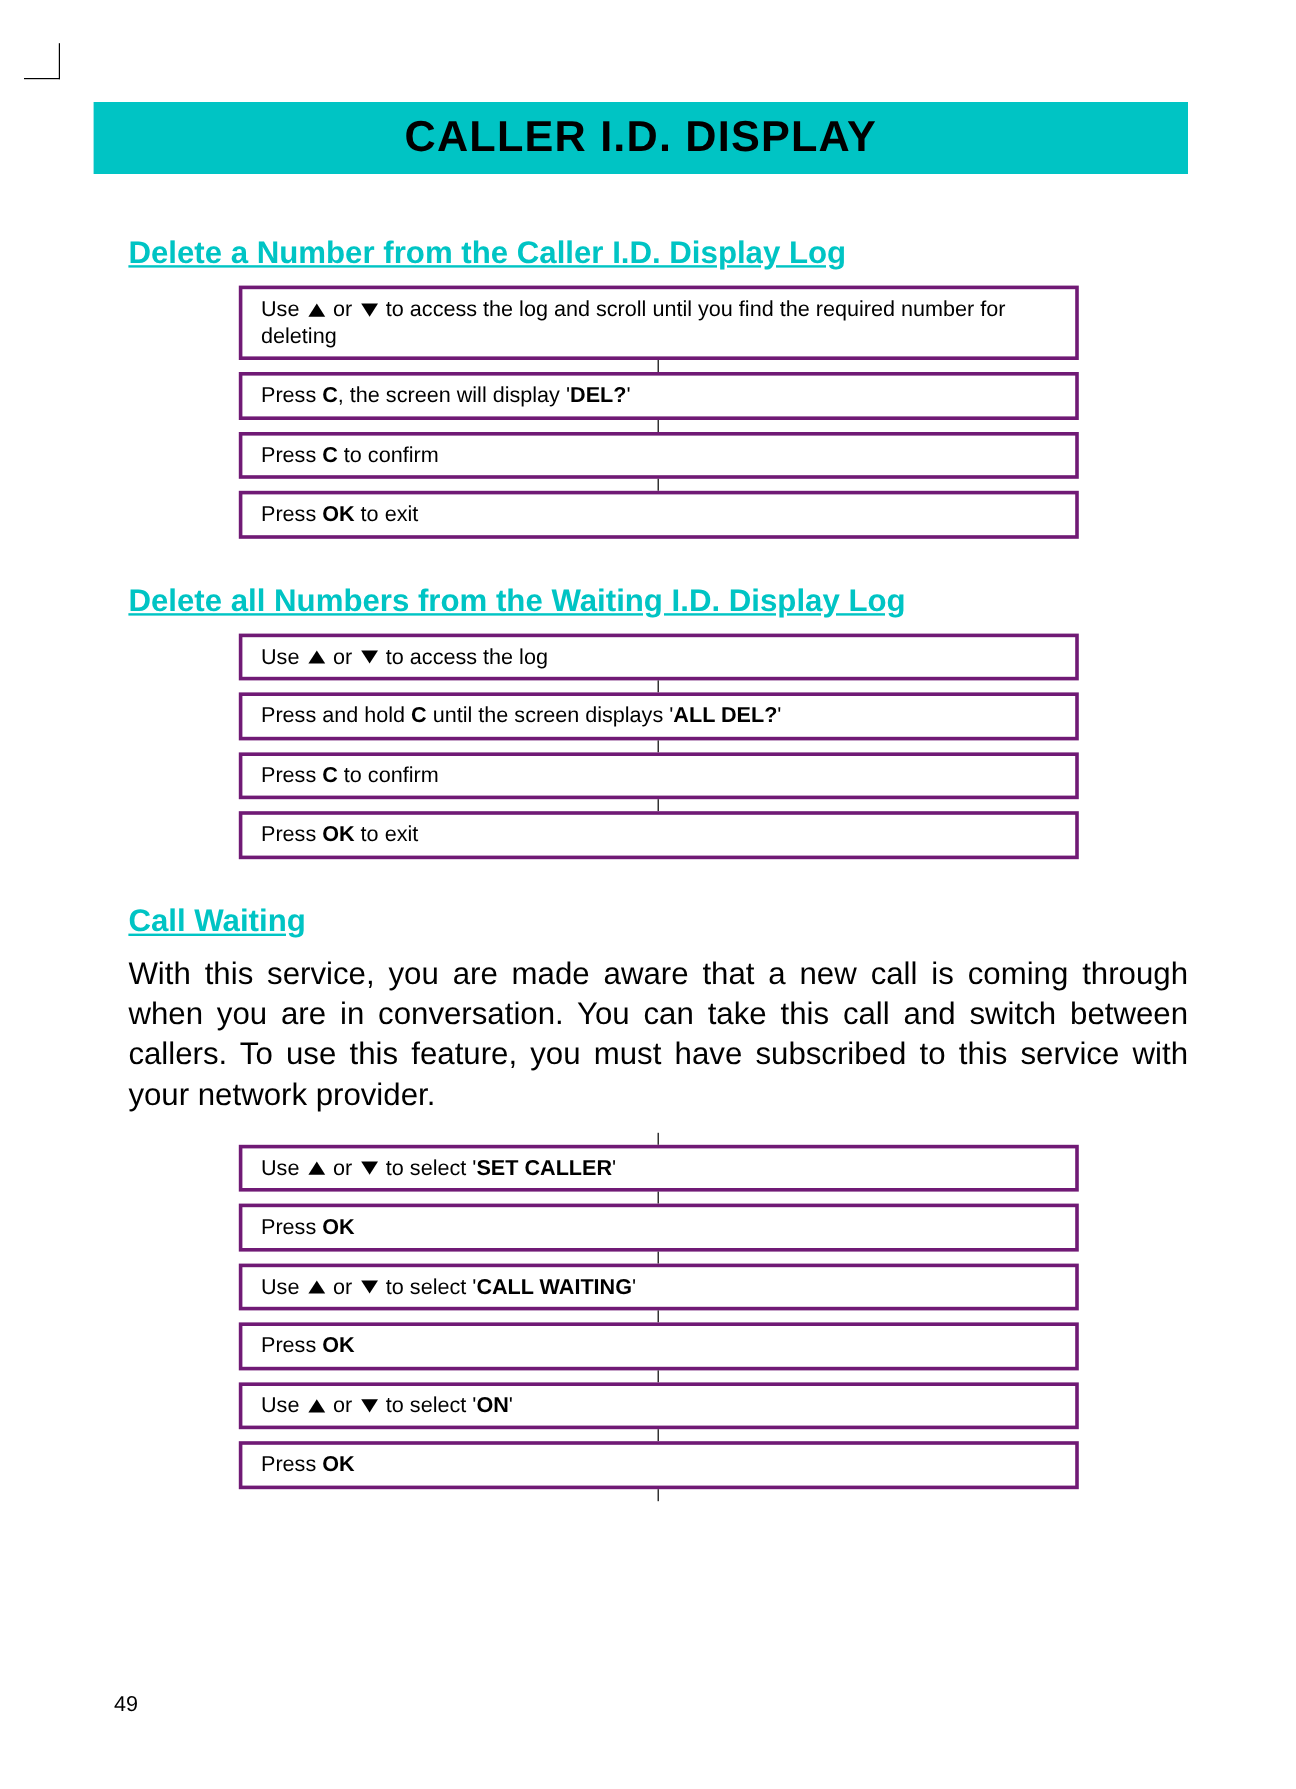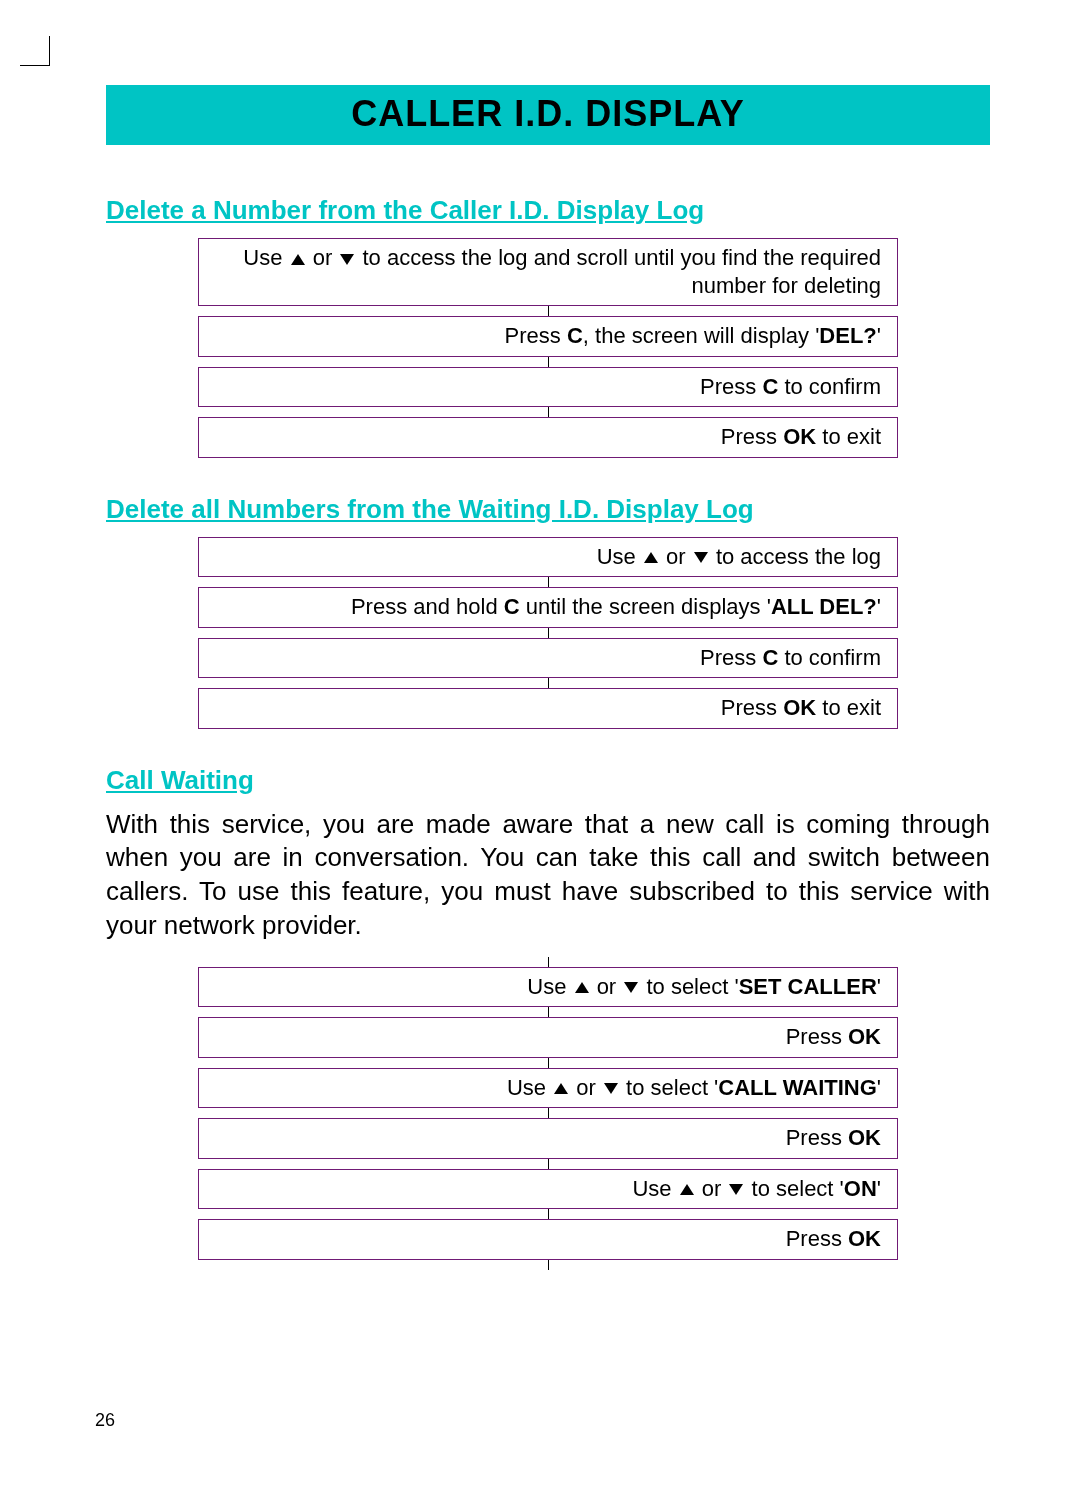--- a/index.html
+++ b/index.html
@@ -1,21 +1,21 @@
 <!DOCTYPE html>
 <html><head>
 <meta charset="utf-8">
 <style>
   * { box-sizing: border-box; margin: 0; padding: 0; }
   html, body { width: 1080px; height: 1491px; background: #ffffff; font-family: Arial, Helvetica, sans-serif; color: #000; }
   .page {
     width: 1080px;
     height: 1491px;
     position: relative;
-    padding: 85px 90px 60px 106px;
+    padding: 85px 90px 60px 78px;
   }
   .cropmark {
     position: absolute;
     top: 36px;
     left: 20px;
     width: 30px;
     height: 30px;
     border-right: 1px solid #000;
     border-bottom: 1px solid #000;
   }
@@ -42,24 +42,24 @@
     font-size: 26px;
     line-height: 1.3;
     margin-bottom: 14px;
     text-align: justify;
   }
   .steps {
     width: 700px;
     margin: 0 auto 36px auto;
   }
   .step {
-    border: 1px solid #701a75;
+    border: 3px solid #701a75;
     padding: 5px 16px 6px 16px;
-    text-align: right;
-    font-size: 22px;
+    text-align: left;
+    font-size: 18px;
     line-height: 1.25;
   }
   .connector {
     width: 1px;
     height: 10px;
     background: #000;
     margin: 0 auto;
   }
   .step b { font-weight: bold; }
   .tri {
@@ -77,21 +77,21 @@
     border-left: 7px solid transparent;
     border-right: 7px solid transparent;
     border-top: 11px solid #000;
   }
   .page-number {
     position: absolute;
     bottom: 60px;
     left: 95px;
     font-size: 18px;
   }
-  .sect { margin-bottom: 30px; }
+  .sect { margin-bottom: 30px; margin-left: 29px; }
 </style>
 </head>
 <body>
 
 <div class="page">
   <div class="cropmark"></div>
 
   <div class="title-bar">
     <h1>CALLER I.D. DISPLAY</h1>
   </div>
@@ -135,14 +135,14 @@
           <div class="step">Press <b>OK</b></div>
           <div class="connector"></div>
           <div class="step">Use <span class="tri tri-up"></span> or <span class="tri tri-down"></span> to select '<b>ON</b>'</div>
           <div class="connector"></div>
           <div class="step">Press <b>OK</b></div>
           <div class="connector"></div>
         </div>
       </div>
     </div>
 
-  <div class="page-number">26</div>
+  <div class="page-number">49</div>
 </div>
 
 </body></html>

